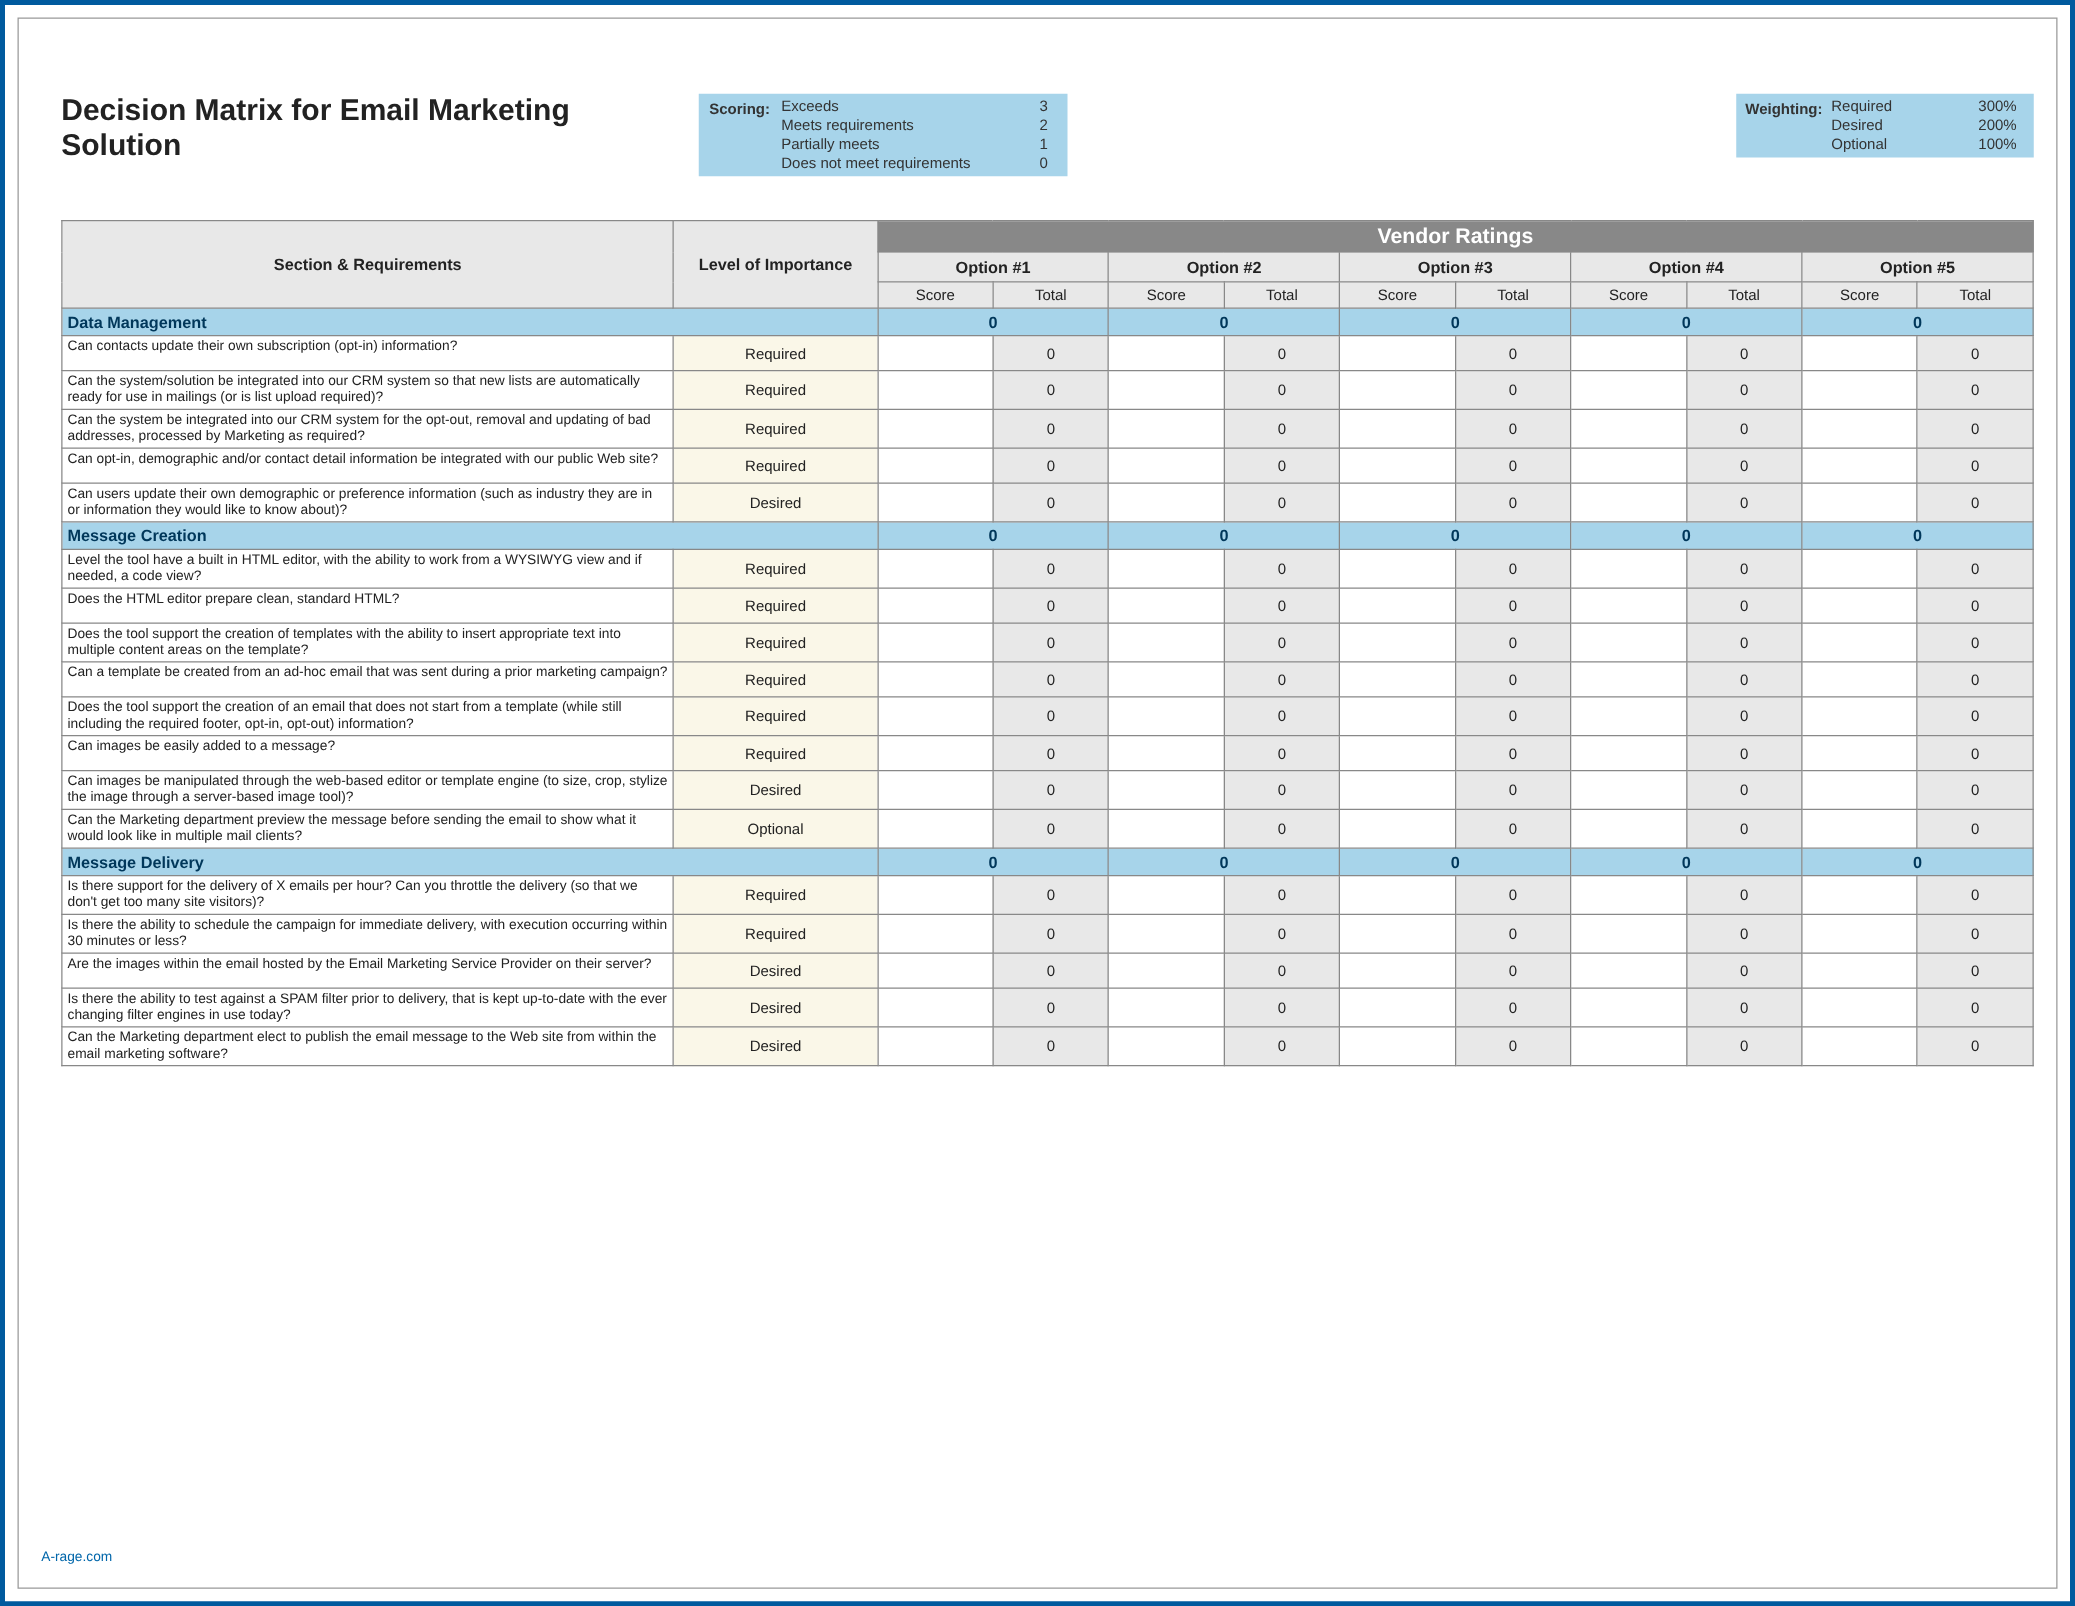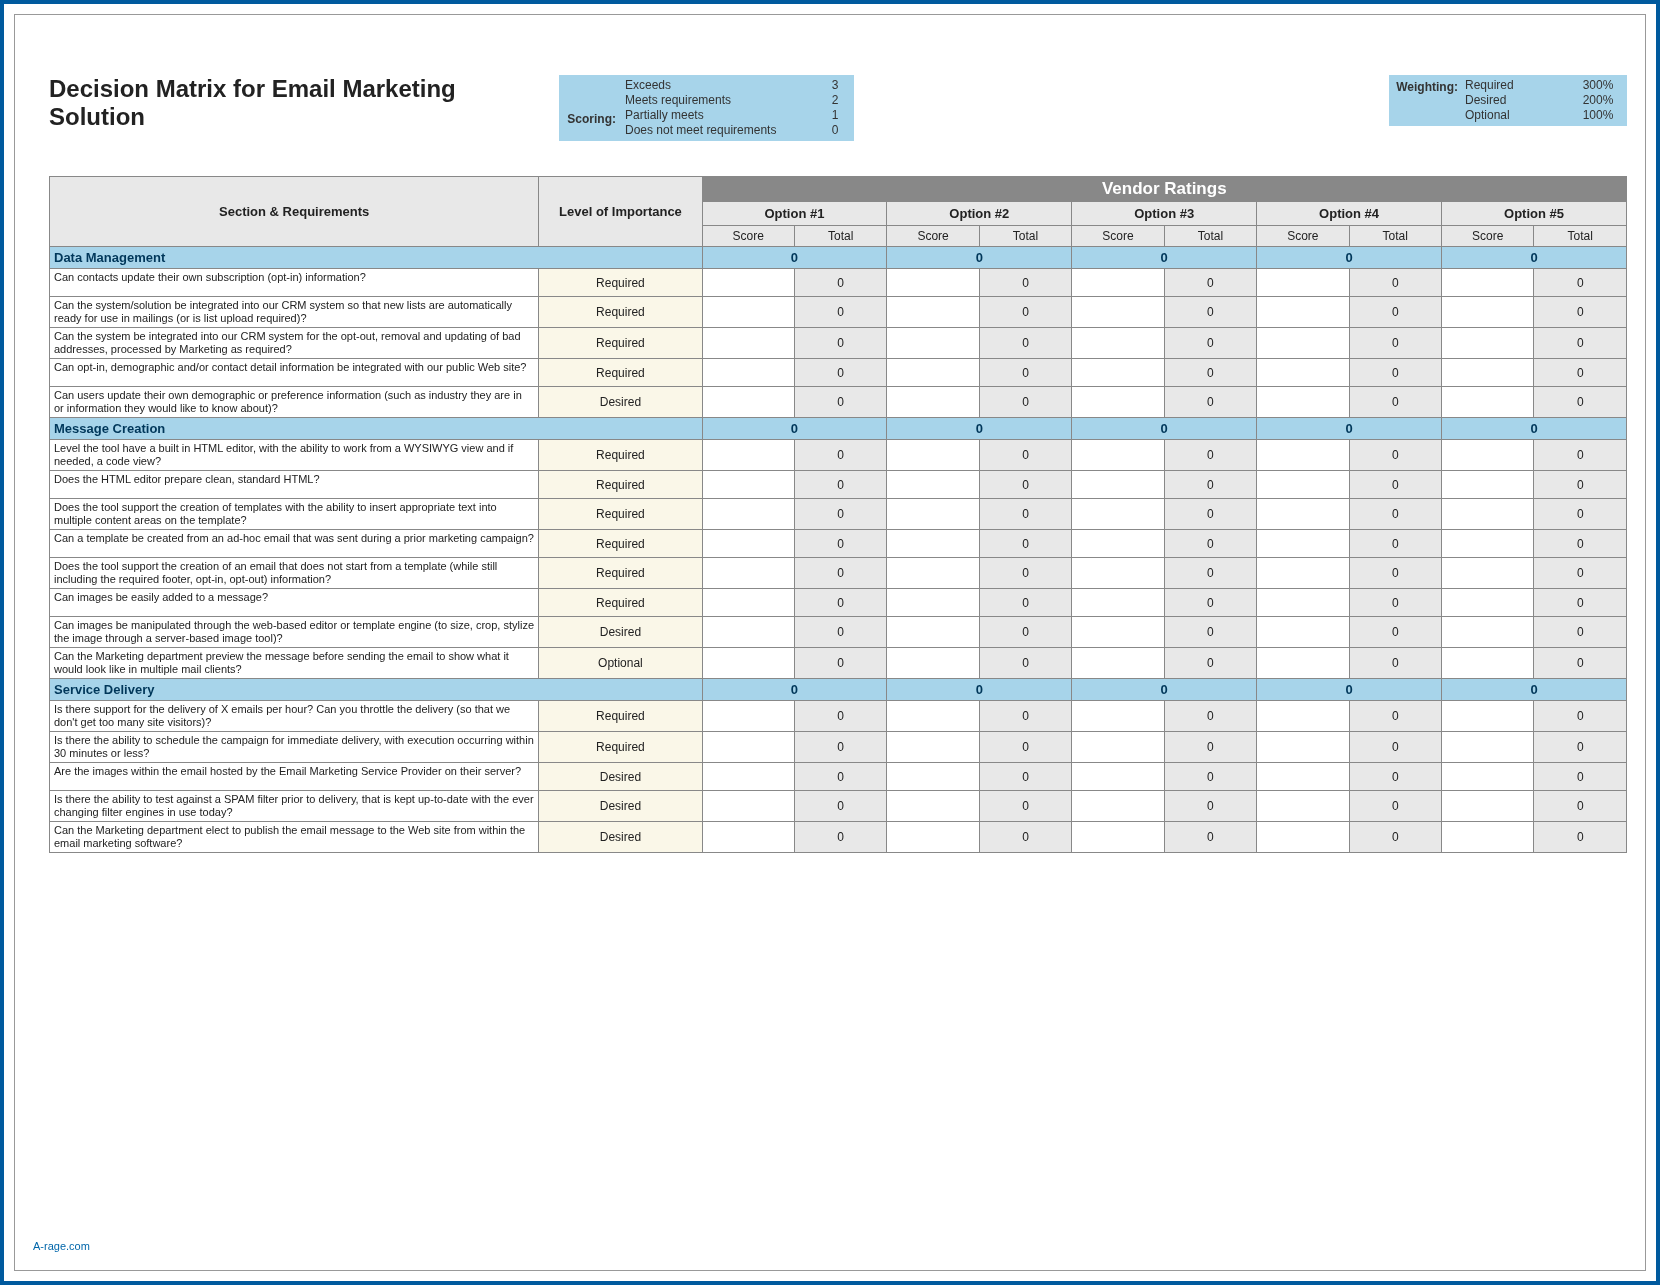--- a/index.html
+++ b/index.html
@@ -43,21 +43,21 @@
     background: #a7d4ea;
     font-size: 12px;
     color: #333;
     padding: 3px 0;
   }
   .scoring-box {
     width: 295px;
     margin-left: 30px;
     display: flex;
   }
-  .scoring-box .lbl { width: 62px; font-weight: bold; padding: 2px 5px; text-align:right;margin-top:32px;}
+  .scoring-box .lbl { width: 62px; font-weight: bold; padding: 2px 5px; text-align:right;}
   .scoring-box .desc { flex: 1; }
   .scoring-box .val { width: 30px; text-align: center; }
   .scoring-box .row, .weighting-box .row { display: flex; padding: 0 4px; line-height: 15px;}
   .weighting-box {
     width: 238px;
     margin-left: auto;
     display: flex;
   }
   .weighting-box .lbl { width: 72px; font-weight: bold; padding:2px 3px; text-align:right;}
   .weighting-box .desc { flex:1; }
@@ -426,21 +426,21 @@
               <td class="score-cell"></td>
               <td class="total-cell">0</td>
               <td class="score-cell"></td>
               <td class="total-cell">0</td>
               <td class="score-cell"></td>
               <td class="total-cell">0</td>
               <td class="score-cell"></td>
               <td class="total-cell">0</td>
             </tr>
             <tr class="section-row">
-              <td colspan="2">Service Delivery</td>
+              <td colspan="2">Message Delivery</td>
               <td colspan="2" class="sec-total">0</td>
               <td colspan="2" class="sec-total">0</td>
               <td colspan="2" class="sec-total">0</td>
               <td colspan="2" class="sec-total">0</td>
               <td colspan="2" class="sec-total">0</td>
             </tr>
             <tr>
               <td class="req-cell" style="height: 28px;">Is there support for the delivery of X emails per hour?  Can you throttle the delivery (so that we don't get too many site visitors)?</td>
               <td class="imp-cell">Required</td>
               <td class="score-cell"></td>

